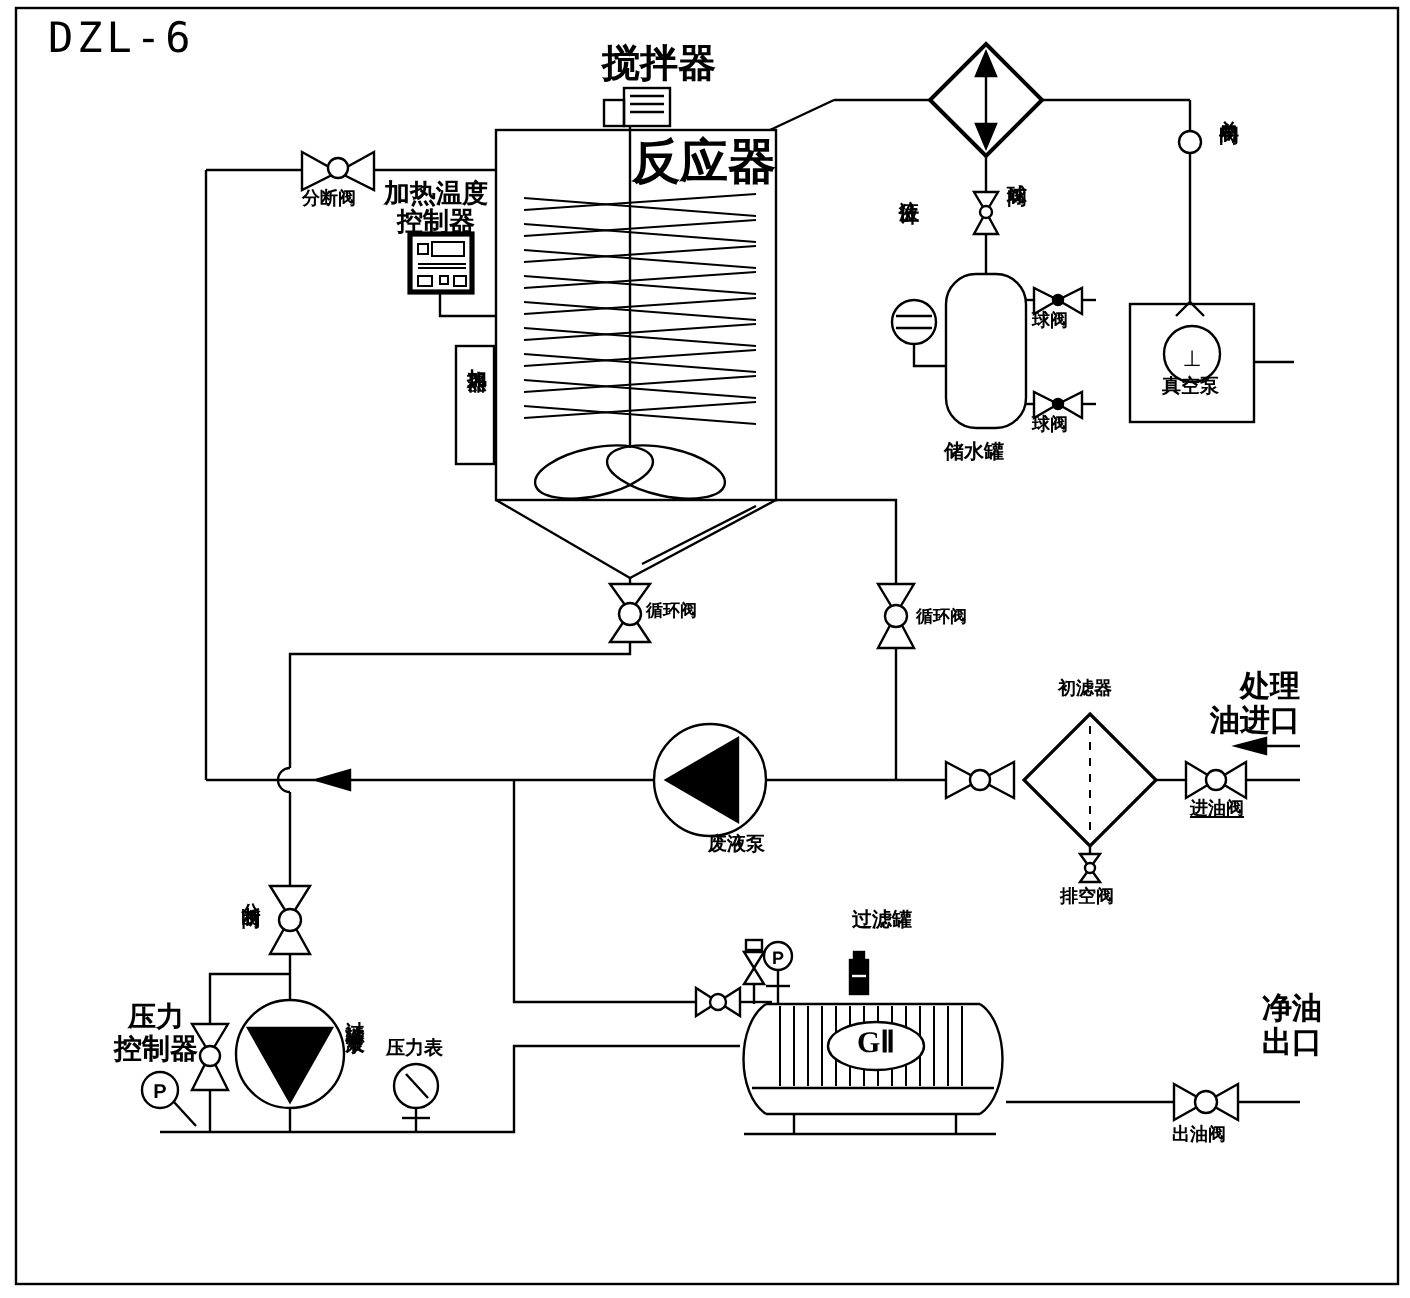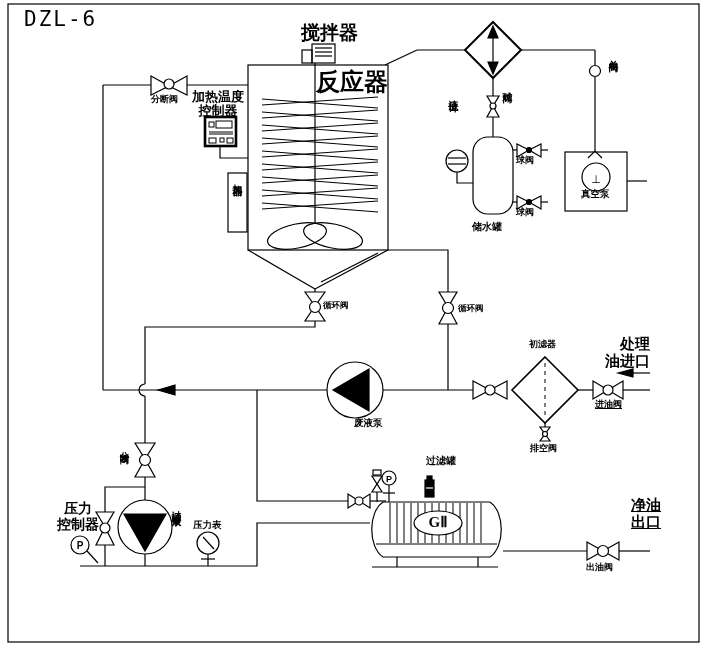--- a/index.html
+++ b/index.html
@@ -338,19 +338,19 @@
   <div class="lbl c" style="left:26px;top:500px;width:56px;font-size:14px;line-height:16px;margin-left:24px;">
     <div>压力</div>
     <div>控制器</div>
   </div>
   <div class="lbl v" style="left:171px;top:502px;font-size:9.5px;letter-spacing:2px;">过滤输液泵</div>
   <div class="lbl" style="left:193px;top:520px;font-size:9.5px;">压力表</div>
 
   <div class="lbl" style="left:413px;top:455px;font-size:10px;margin-left:13px;">过滤罐</div>
   <div class="lbl c" style="left:414px;top:514px;width:48px;font-size:15px;font-family:Liberation Serif, serif;">GⅡ</div>
 
-  <div class="lbl" style="left:631px;top:496px;font-size:15px;line-height:17px;text-decoration:underline;">
+  <div class="lbl" style="left:631px;top:496px;font-size:15px;line-height:17px;">
     <div>净油</div>
     <div>出口</div>
   </div>
   <div class="lbl" style="left:586px;top:563px;font-size:9px;">出油阀</div>
 
 </div>
 
 </body></html>

